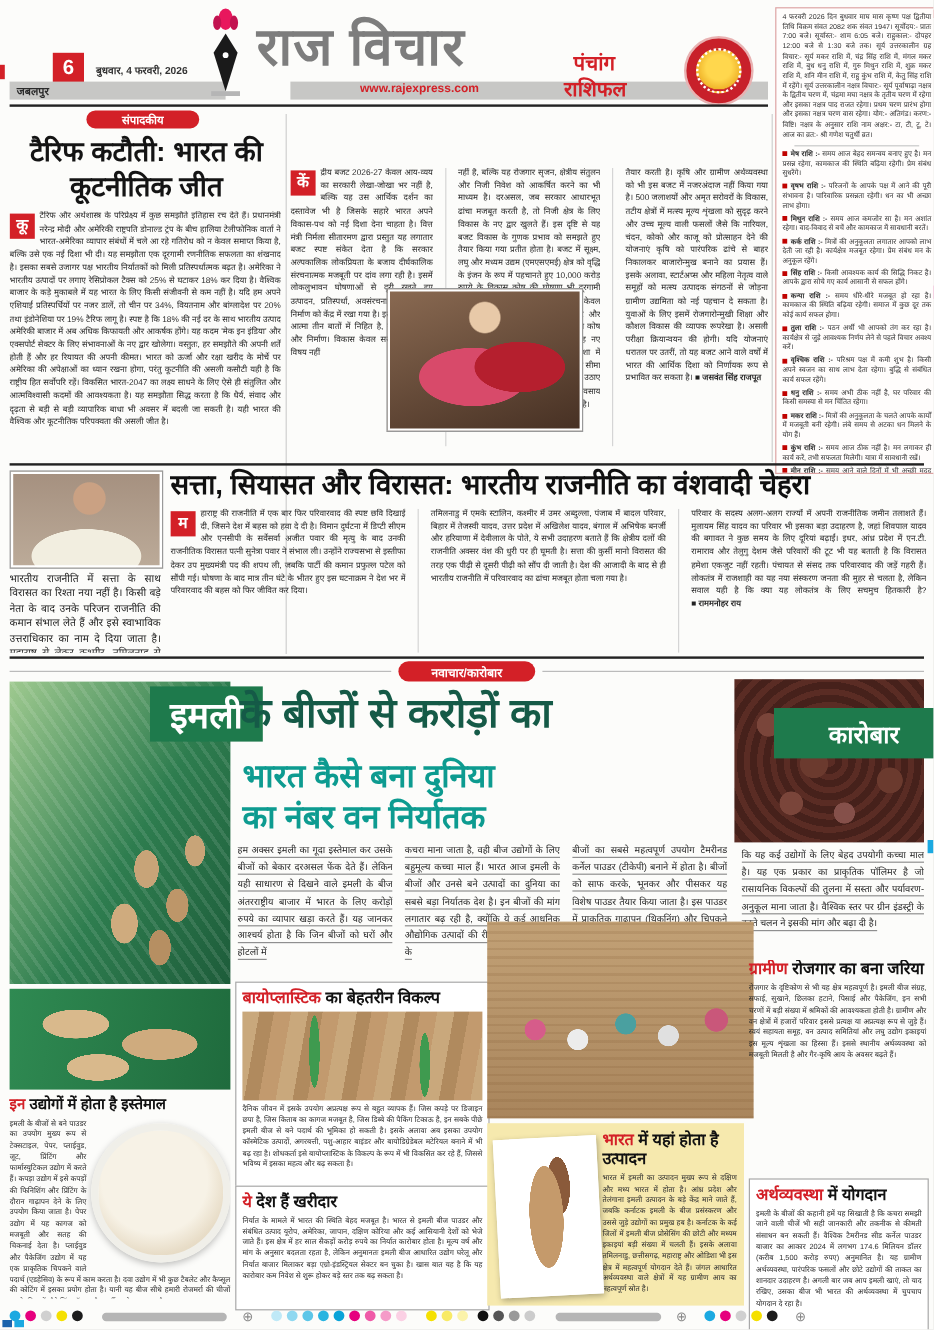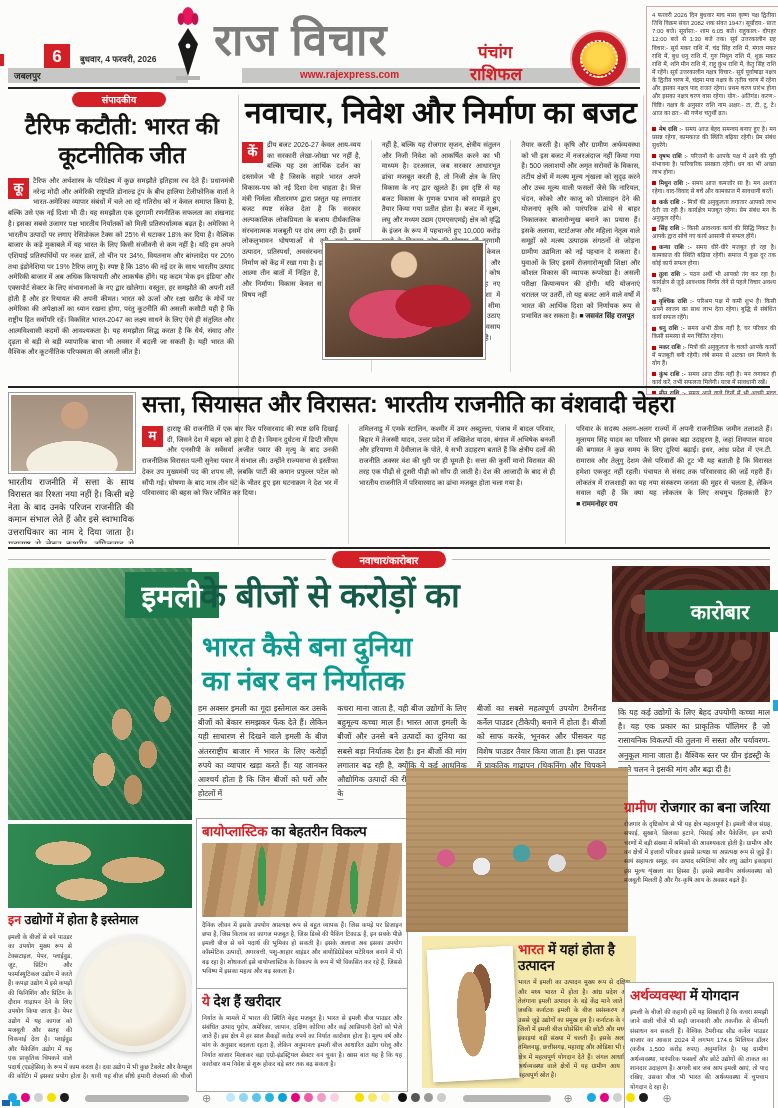--- a/index.html
+++ b/index.html
@@ -58,21 +58,21 @@
 
   
   .green-box{background:#1e7a4c;color:#fff;font-weight:bold;display:flex;align-items:center;justify-content:center;margin-left:29px;}
   .biz-head{font-size:34px;font-weight:bold;color:#155a47;line-height:1.05;}
   .biz-sub{font-size:27px;font-weight:bold;color:#0d9b90;line-height:1.15;}
   .uline{font-size:7.8px;line-height:1.82;color:#1f1f1f;text-align:justify;
          text-decoration:underline;text-decoration-color:#8f8f8f;text-underline-offset:2.5px;}
   .sub-box{border:1px solid #a8a8a8;background:#fff;padding:5px;}
   .sub-head{font-size:13.5px;font-weight:bold;color:#111;text-align:left;line-height:1.15;}
   .sub-head-l{font-size:13.5px;font-weight:bold;color:#111;line-height:1.2;}
-  .yellow-box{background:#f6e9ae;margin-left:16px;}
+  .yellow-box{background:#f6e9ae;}
 
   
   .photo-fm{background:
      radial-gradient(circle at 50% 20%,#e8c9a8 10%,transparent 11%),
      radial-gradient(ellipse 34% 26% at 68% 55%,#b51f2e 68%,transparent 69%),
      radial-gradient(ellipse 46% 34% at 44% 62%,#d84a6a 60%,transparent 61%),
      linear-gradient(160deg,#8a6a52,#463023);}
   .photo-maya{background:
      radial-gradient(circle at 52% 28%,#caa183 15%,transparent 16%),
      radial-gradient(ellipse 62% 48% at 50% 88%,#f2eee0 58%,transparent 59%),
@@ -179,21 +179,20 @@
     </ul>
   </div>
 
   <div class="abs pill" style="left:72px;top:92px;width:94px;height:15px;font-size:9.5px;">संपादकीय</div>
   <div class="abs ed-head" style="left:8px;top:112px;width:228px;">टैरिफ कटौती: भारत की कूटनीतिक जीत</div>
   <div class="abs body-sm just clip" style="left:8px;top:176px;width:226px;height:368px;">
     <span class="dropcap">कू</span><span>टैरिफ और अर्थशास्त्र के परिप्रेक्ष्य में कुछ समझौते इतिहास रच देते हैं। प्रधानमंत्री नरेन्द्र मोदी और अमेरिकी राष्ट्रपति डोनाल्ड ट्रंप के बीच हालिया टेलीफोनिक वार्ता ने भारत-अमेरिका व्यापार संबंधों में चले आ रहे गतिरोध को न केवल समाप्त किया है, बल्कि उसे एक नई दिशा भी दी। यह समझौता एक दूरगामी रणनीतिक सफलता का शंखनाद है। इसका सबसे उजागर पक्ष भारतीय निर्यातकों को मिली प्रतिस्पर्धात्मक बढ़त है। अमेरिका ने भारतीय उत्पादों पर लगाए रेसिप्रोकल टैक्स को 25% से घटाकर 18% कर दिया है। वैश्विक बाजार के कड़े मुकाबले में यह भारत के लिए किसी संजीवनी से कम नहीं है। यदि हम अपने एशियाई प्रतिस्पर्धियों पर नजर डालें, तो चीन पर 34%, वियतनाम और बांग्लादेश पर 20% तथा इंडोनेशिया पर 19% टैरिफ लागू है। स्पष्ट है कि 18% की नई दर के साथ भारतीय उत्पाद अमेरिकी बाजार में अब अधिक किफायती और आकर्षक होंगे। यह कदम 'मेक इन इंडिया' और एक्सपोर्ट सेक्टर के लिए संभावनाओं के नए द्वार खोलेगा। वस्तुतः, हर समझौते की अपनी शर्तें होती हैं और हर रियायत की अपनी कीमत। भारत को ऊर्जा और रक्षा खरीद के मोर्चे पर अमेरिका की अपेक्षाओं का ध्यान रखना होगा, परंतु कूटनीति की असली कसौटी यही है कि राष्ट्रीय हित सर्वोपरि रहें। विकसित भारत-2047 का लक्ष्य साधने के लिए ऐसे ही संतुलित और आत्मविश्वासी कदमों की आवश्यकता है। यह समझौता सिद्ध करता है कि धैर्य, संवाद और दृढ़ता से बड़ी से बड़ी व्यापारिक बाधा भी अवसर में बदली जा सकती है। यही भारत की वैश्विक और कूटनीतिक परिपक्वता की असली जीत है।</span>
   </div>
   <div class="abs" style="left:238px;top:95px;width:1px;height:450px;background:#cfcfcf;"></div>
 
-  <div class="abs main-head" style="left:242px;top:96px;width:398px;">नवाचार, निवेश और निर्माण का बजट</div>
   <div class="abs cols clip" style="left:242px;top:140px;width:398px;height:232px;">
     <div class="col body-sm just">
       <span class="dropcap">कें</span><span>द्रीय बजट 2026-27 केवल आय-व्यय का सरकारी लेखा-जोखा भर नहीं है, बल्कि यह उस आर्थिक दर्शन का दस्तावेज भी है जिसके सहारे भारत अपने विकास-पथ को नई दिशा देना चाहता है। वित्त मंत्री निर्मला सीतारमण द्वारा प्रस्तुत यह लगातार बजट स्पष्ट संकेत देता है कि सरकार अल्पकालिक लोकप्रियता के बजाय दीर्घकालिक संरचनात्मक मजबूती पर दांव लगा रही है। इसमें लोकलुभावन घोषणाओं से दूरी रखते हुए उत्पादन, प्रतिस्पर्धा, अवसंरचना और कौशल-निर्माण को केंद्र में रखा गया है। इस बजट की मूल आत्मा तीन बातों में निहित है, नवाचार, निवेश और निर्माण। विकास केवल सरकारी खर्च का विषय नहीं</span>
     </div>
     <div class="col body-sm just">
       <span>नहीं है, बल्कि यह रोजगार सृजन, क्षेत्रीय संतुलन और निजी निवेश को आकर्षित करने का भी माध्यम है। दरअसल, जब सरकार आधारभूत ढांचा मजबूत करती है, तो निजी क्षेत्र के लिए विकास के नए द्वार खुलते हैं। इस दृष्टि से यह बजट विकास के गुणक प्रभाव को समझते हुए तैयार किया गया प्रतीत होता है।</span> <span>बजट में सूक्ष्म, लघु और मध्यम उद्यम (एमएसएमई) क्षेत्र को वृद्धि के इंजन के रूप में पहचानते हुए 10,000 करोड़ रुपये के विकास कोष की घोषणा भी दूरगामी कदम है। छोटे और मध्यम उद्योग न केवल रोजगार के बड़े स्रोत हैं, बल्कि नवाचार और स्थानीय अर्थव्यवस्था की रीढ़ भी। यदि इस कोष का प्रभावी क्रियान्वयन होता है, तो यह नए औद्योगिक 'चैंपियन' तैयार करने की दिशा में महत्वपूर्ण भूमिका निभा सकता है। कर और सीमा शुल्क ढांचे को सरल करने की दिशा में उठाए कदम यह संकेत देते हैं कि सरकार व्यवसाय सुगमता को अगले स्तर पर ले जाना चाहती है।</span>
     </div>
     <div class="col body-sm just">
       <span>तैयार करती है। कृषि और ग्रामीण अर्थव्यवस्था को भी इस बजट में नजरअंदाज नहीं किया गया है। 500 जलाशयों और अमृत सरोवरों के विकास, तटीय क्षेत्रों में मत्स्य मूल्य शृंखला को सुदृढ़ करने और उच्च मूल्य वाली फसलों जैसे कि नारियल, चंदन, कोको और काजू को प्रोत्साहन देने की योजनाएं कृषि को पारंपरिक ढांचे से बाहर निकालकर बाजारोन्मुख बनाने का प्रयास हैं। इसके अलावा, स्टार्टअप्स और महिला नेतृत्व वाले समूहों को मत्स्य उत्पादक संगठनों से जोड़ना ग्रामीण उद्यमिता को नई पहचान दे सकता है। युवाओं के लिए इसमें रोजगारोन्मुखी शिक्षा और कौशल विकास की व्यापक रूपरेखा है। असली परीक्षा क्रियान्वयन की होगी। यदि योजनाएं धरातल पर उतरीं, तो यह बजट आने वाले वर्षों में भारत की आर्थिक दिशा को निर्णायक रूप से प्रभावित कर सकता है।</span> <span class="author">जसवंत सिंह राजपूत</span>
     </div>
@@ -224,21 +223,21 @@
 
   <div class="abs photo-tree" style="left:8px;top:568px;width:184px;height:252px;"></div>
   <div class="abs green-box" style="left:96px;top:572px;width:94px;height:46px;font-size:30px;">इमली</div>
   <div class="abs biz-head" style="left:200px;top:578px;width:412px;">के बीजों से करोड़ों का</div>
   <div class="abs photo-seeds" style="left:612px;top:566px;width:158px;height:136px;"></div>
   <div class="abs green-box" style="left:616px;top:590px;width:150px;height:42px;font-size:20px;">कारोबार</div>
   <div class="abs biz-sub" style="left:202px;top:666px;">का नंबर वन निर्यातक</div>
   <div class="abs biz-sub" style="left:202px;top:632px;">भारत कैसे बना दुनिया</div>
 
   <div class="abs cols clip" style="left:198px;top:702px;width:408px;height:112px;">
-    <div class="col uline" style="border:none;padding:0;">हम अक्सर इमली का गूदा इस्तेमाल कर उसके बीजों को बेकार समझकर फेंक देते हैं। लेकिन यही साधारण से दिखने वाले इमली के बीज अंतरराष्ट्रीय बाजार में भारत के लिए करोड़ों रुपये का व्यापार खड़ा करते हैं। यह जानकर आश्चर्य होता है कि जिन बीजों को घरों और होटलों में</div>
+    <div class="col uline" style="border:none;padding:0;">हम अक्सर इमली का गूदा इस्तेमाल कर उसके बीजों को बेकार दरअसल फेंक देते हैं। लेकिन यही साधारण से दिखने वाले इमली के बीज अंतरराष्ट्रीय बाजार में भारत के लिए करोड़ों रुपये का व्यापार खड़ा करते हैं। यह जानकर आश्चर्य होता है कि जिन बीजों को घरों और होटलों में</div>
     <div class="col uline" style="border:none;padding-left:0;">कचरा माना जाता है, वही बीज उद्योगों के लिए बहुमूल्य कच्चा माल हैं। भारत आज इमली के बीजों और उनसे बने उत्पादों का दुनिया का सबसे बड़ा निर्यातक देश है। इन बीजों की मांग लगातार बढ़ रही है, क्योंकि ये कई आधुनिक औद्योगिक उत्पादों की रीढ़ बन चुके हैं। इमली के</div>
     <div class="col uline" style="border:none;padding-left:0;">बीजों का सबसे महत्वपूर्ण उपयोग टैमरीनड कर्नेल पाउडर (टीकेपी) बनाने में होता है। बीजों को साफ करके, भूनकर और पीसकर यह विशेष पाउडर तैयार किया जाता है। इस पाउडर में प्राकृतिक गाढ़ापन (थिकनिंग) और चिपकने (बाइंडिंग) के गुण होते हैं। यही कारण है</div>
   </div>
   <div class="abs uline clip" style="left:618px;top:706px;width:152px;height:96px;">कि यह कई उद्योगों के लिए बेहद उपयोगी कच्चा माल है। यह एक प्रकार का प्राकृतिक पॉलिमर है जो रासायनिक विकल्पों की तुलना में सस्ता और पर्यावरण-अनुकूल माना जाता है। वैश्विक स्तर पर ग्रीन इंडस्ट्री के बढ़ते चलन ने इसकी मांग और बढ़ा दी है।</div>
 
   <div class="abs sub-box clip" style="left:196px;top:818px;width:200px;height:160px;">
     <div class="sub-head">
       <span class="red">बायोप्लास्टिक</span><span> का बेहतरीन विकल्प</span>
     </div>
     <div class="photo-pods-fern" style="width:100%;height:74px;margin:3px 0;"></div>

